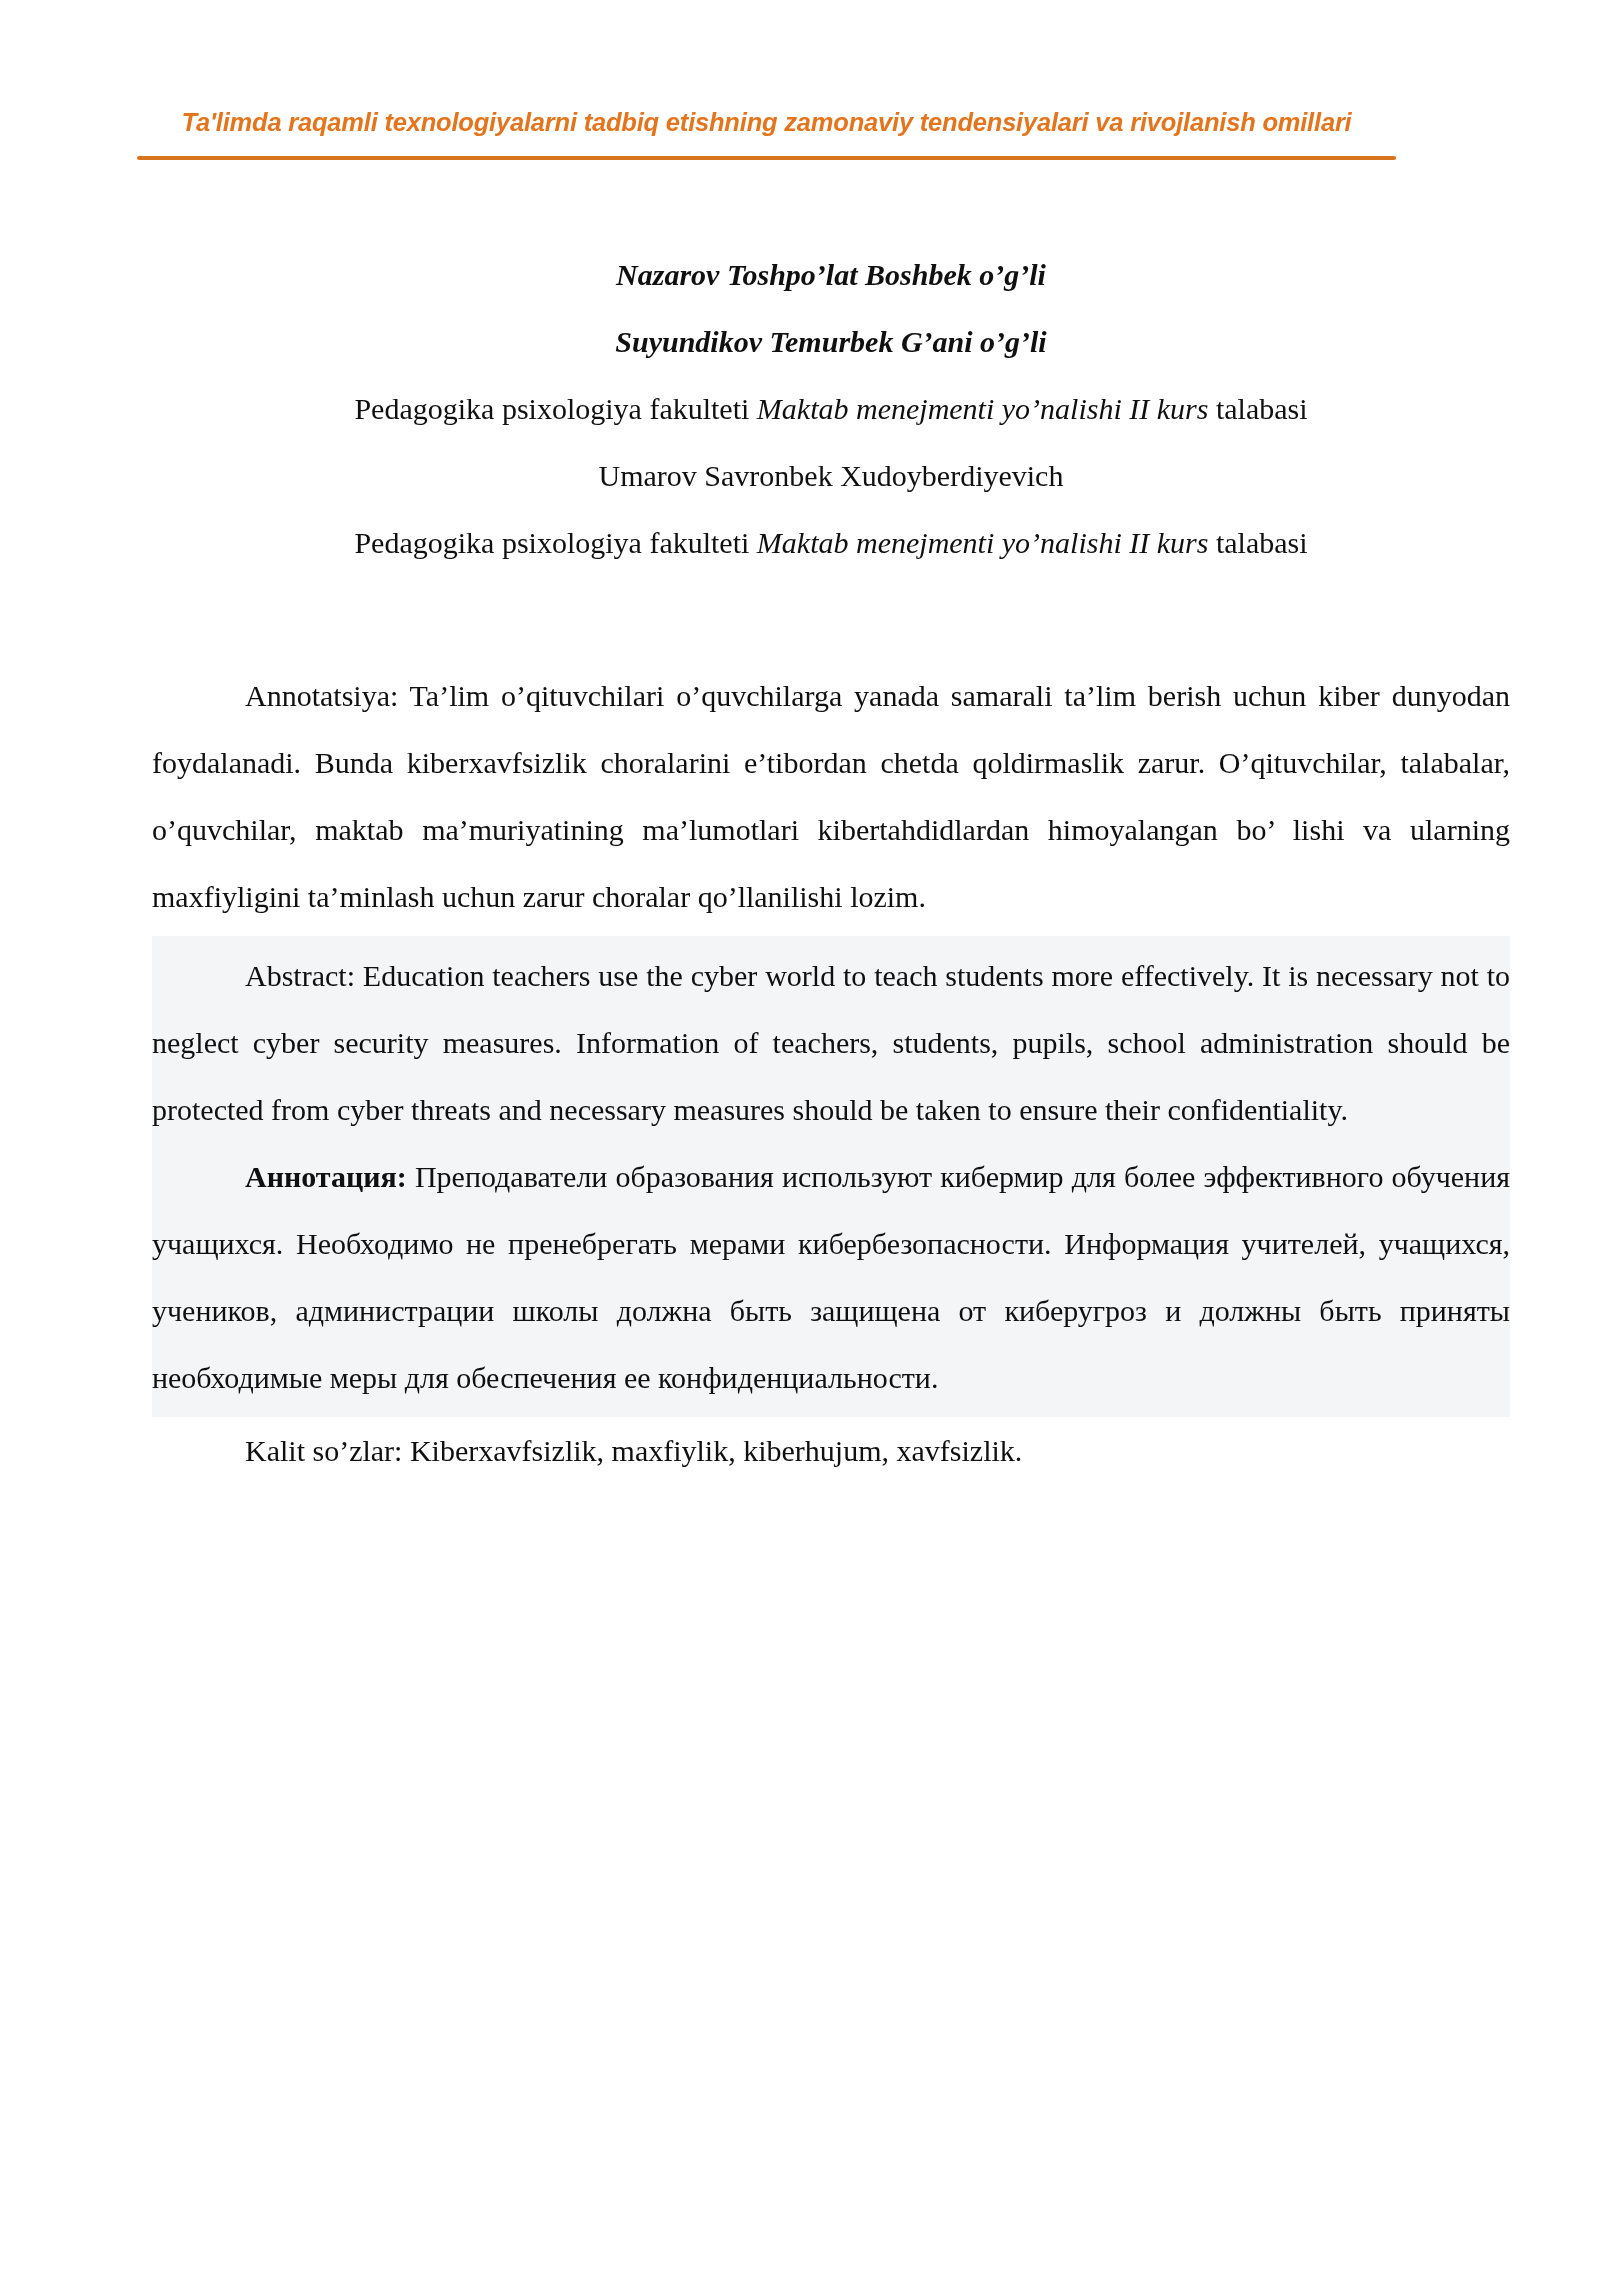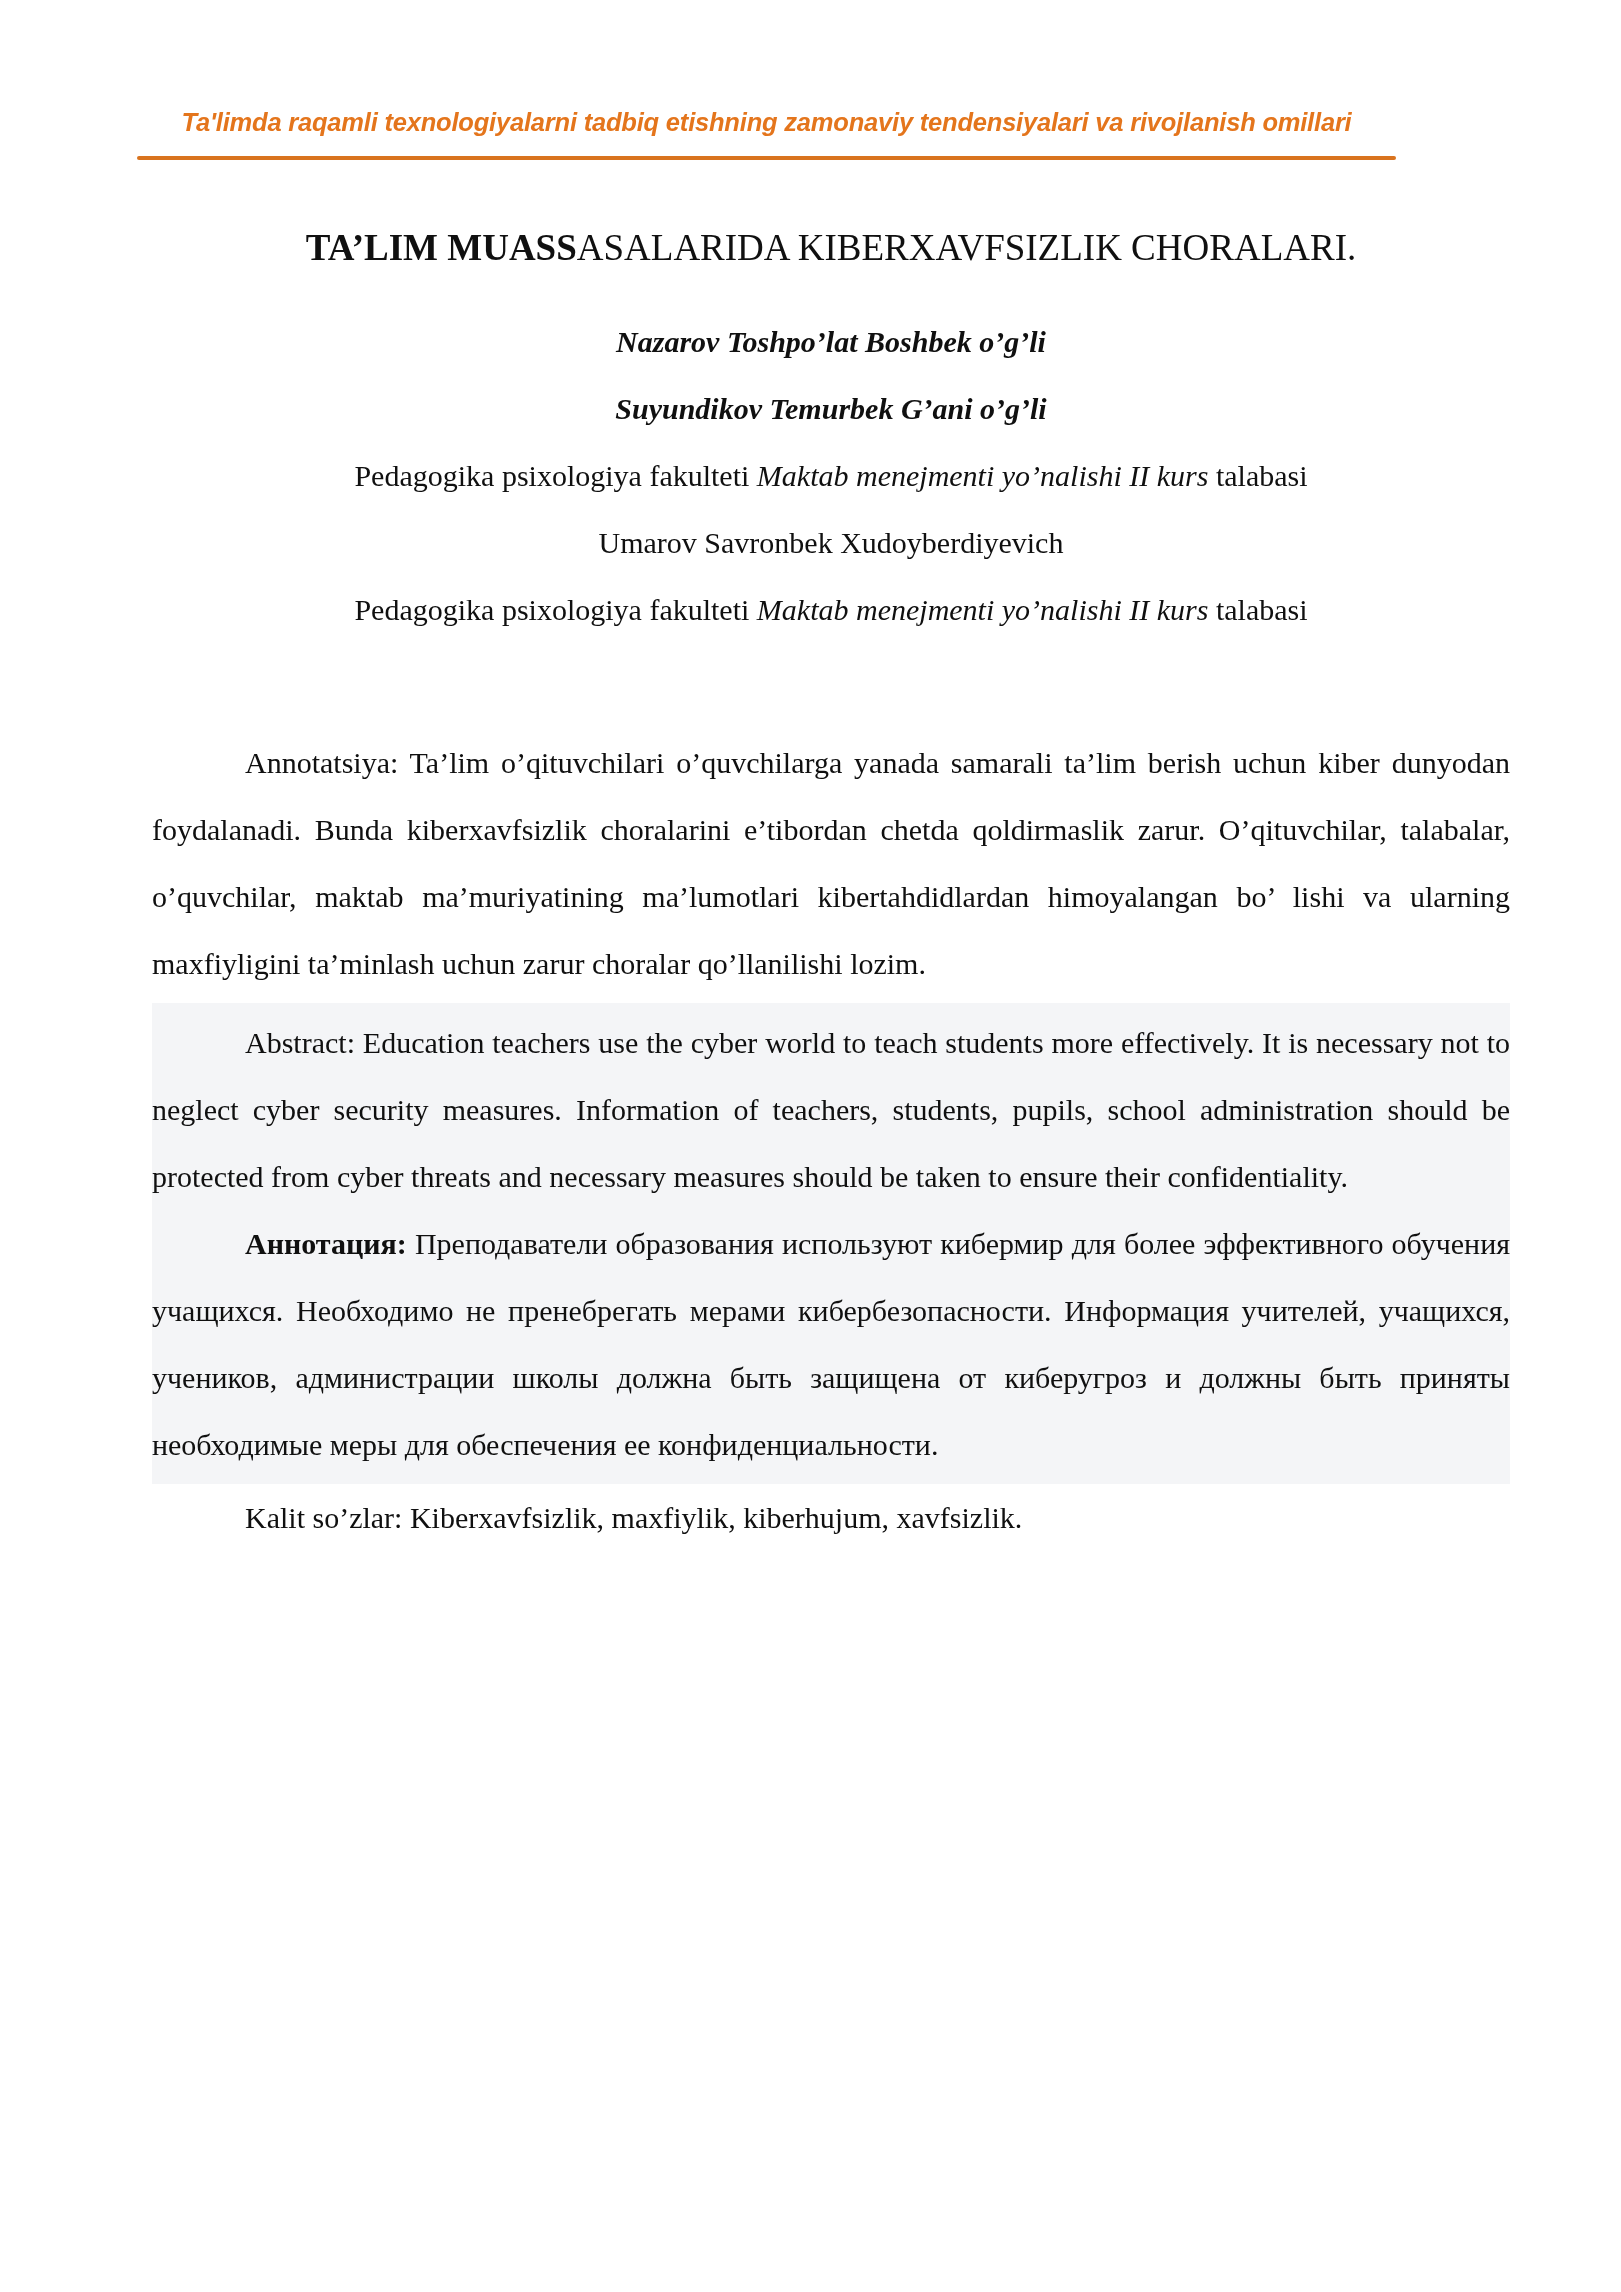--- a/index.html
+++ b/index.html
@@ -73,21 +73,20 @@
 </head>
 <body>
 
 <div class="page">
 
   <div class="header-title">Ta'limda raqamli texnologiyalarni tadbiq etishning zamonaviy tendensiyalari va rivojlanish omillari</div>
   <div class="header-rule"></div>
 
   <div class="content">
 
-    <div class="title"><span class="b">TA’LIM MUASS</span><span>ASALARIDA KIBERXAVFSIZLIK CHORALARI.</span></div>
 
     <div class="byline">
       <div class="by bi">Nazarov Toshpo’lat Boshbek o’g’li</div>
       <div class="by bi">Suyundikov Temurbek G’ani o’g’li</div>
       <div class="by"><span>Pedagogika psixologiya fakulteti </span><span class="i">Maktab menejmenti yo’nalishi II kurs</span><span> talabasi</span></div>
       <div class="by">Umarov Savronbek Xudoyberdiyevich</div>
       <div class="by"><span>Pedagogika psixologiya fakulteti </span><span class="i">Maktab menejmenti yo’nalishi II kurs</span><span>  talabasi</span></div>
     </div>
 
     <p class="para annot-uz">Annotatsiya: Ta’lim o’qituvchilari o’quvchilarga yanada samarali ta’lim berish uchun kiber dunyodan foydalanadi. Bunda kiberxavfsizlik choralarini e’tibordan chetda qoldirmaslik zarur. O’qituvchilar, talabalar, o’quvchilar, maktab ma’muriyatining ma’lumotlari kibertahdidlardan himoyalangan bo’ lishi va ularning maxfiyligini ta’minlash uchun zarur choralar qo’llanilishi lozim.</p>

